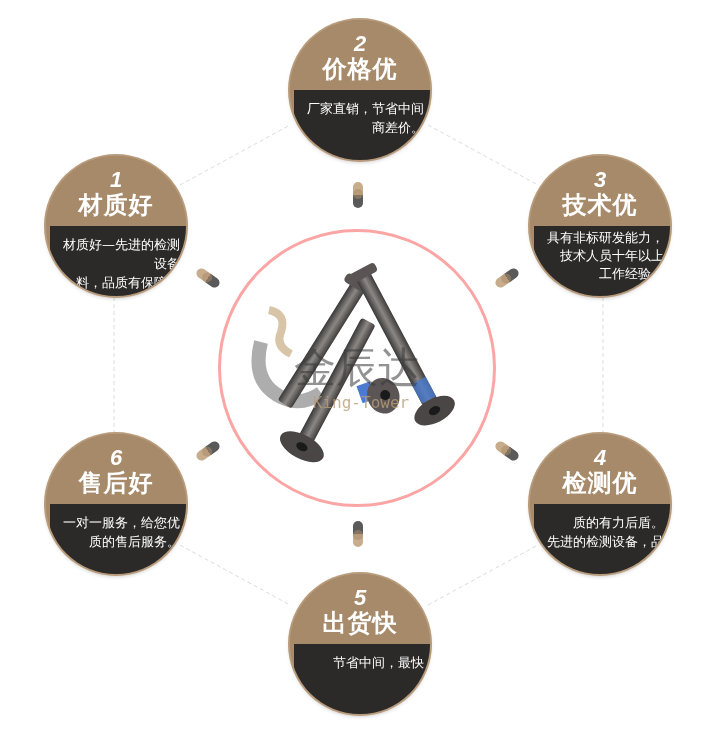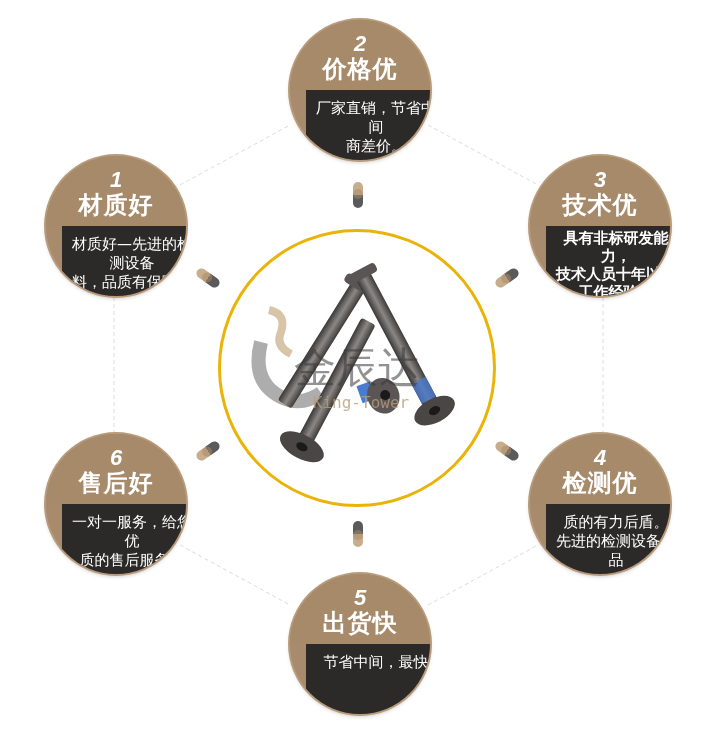--- a/index.html
+++ b/index.html
@@ -18,28 +18,28 @@
       background: #a68a6a; text-align: center; color: #fff;
     }
     .feature .num {
       display: block; margin-top: 12px; font-size: 22px; font-weight: bold; font-style: italic;
       line-height: 24px; font-family: "Liberation Sans", sans-serif;
     }
     .feature .title {
       display: block; font-size: 24px; font-weight: bold; line-height: 26px; letter-spacing: 1px;
     }
     .feature .bottom {
-      position: absolute; left: 16px; top: 50%; width: 100%; height: 50%;
-      background: #2b2a29; color: #fff; text-align: center;
-      font-size: 15px; line-height: 19px; padding: 9px 10px 0; box-sizing: border-box;
+      position: absolute; left: 4px; top: 50%; width: 100%; height: 50%;
+      background: #2b2a29; color: #fff; text-align: right;
+      font-size: 13px; line-height: 19px; padding: 9px 10px 0; box-sizing: border-box;
     }
 
     .center-ring {
       position: absolute; left: 218px; top: 229px; width: 278px; height: 278px;
-      border-radius: 50%; border: 3px solid #eab308; background: #fff; box-sizing: border-box;
+      border-radius: 50%; border: 3px solid #fca5a5; background: #fff; box-sizing: border-box;
       overflow: hidden;
     }
     .center-ring svg { position: absolute; left: 0; top: 0; }
 
     .pill { position: absolute; width: 10px; height: 26px; border-radius: 5px; overflow: hidden;
             background: linear-gradient(#c8ad8c 0 50%, #5a5a5a 50% 100%); }
     .pill::after { content: ""; position: absolute; left: 0; top: 7px; width: 10px; height: 10px;
                    border-radius: 50%; background: rgba(168,138,106,0.55); }
   </style>
 </head>
@@ -127,21 +127,21 @@
       <div>材质好—先进的检测设备</div>
       <div>料，品质有保障。</div>
     </div>
   </div>
 
   <div class="feature" style="left:530px; top:156px;">
     <div class="top">
       <span class="num">3</span>
       <span class="title">技术优</span>
     </div>
-    <div class="bottom" style="padding-top:3px; line-height:18px;font-weight:bold;">
+    <div class="bottom" style="padding-top:3px; line-height:18px;">
       <div>具有非标研发能力，</div>
       <div>技术人员十年以上</div>
       <div>工作经验。</div>
     </div>
   </div>
 
   <div class="feature" style="left:46px; top:434px;">
     <div class="top">
       <span class="num">6</span>
       <span class="title">售后好</span>

